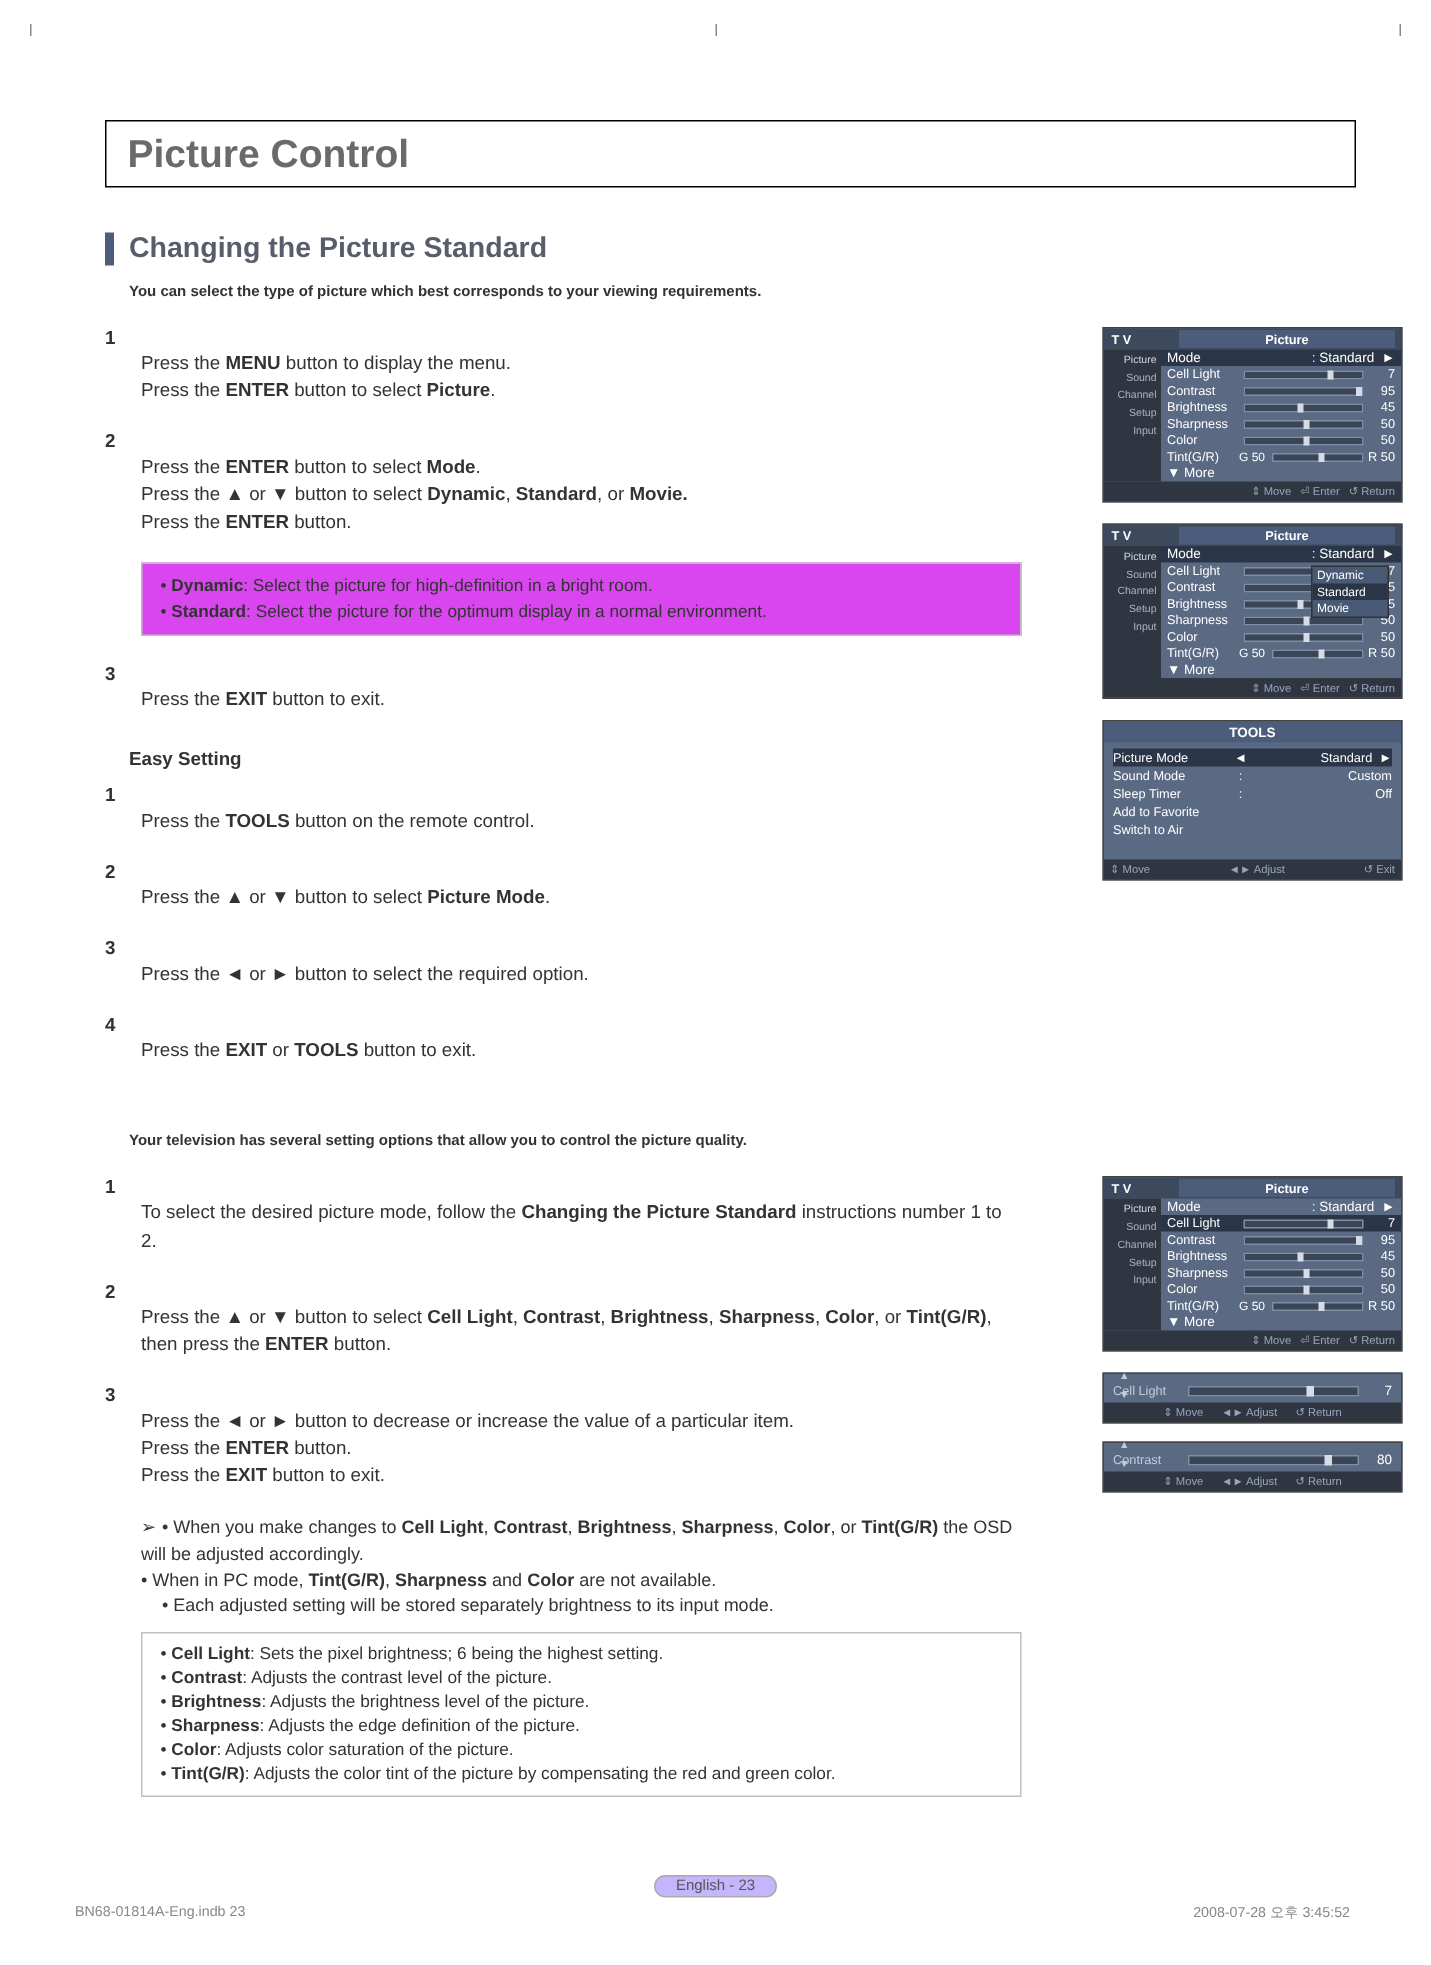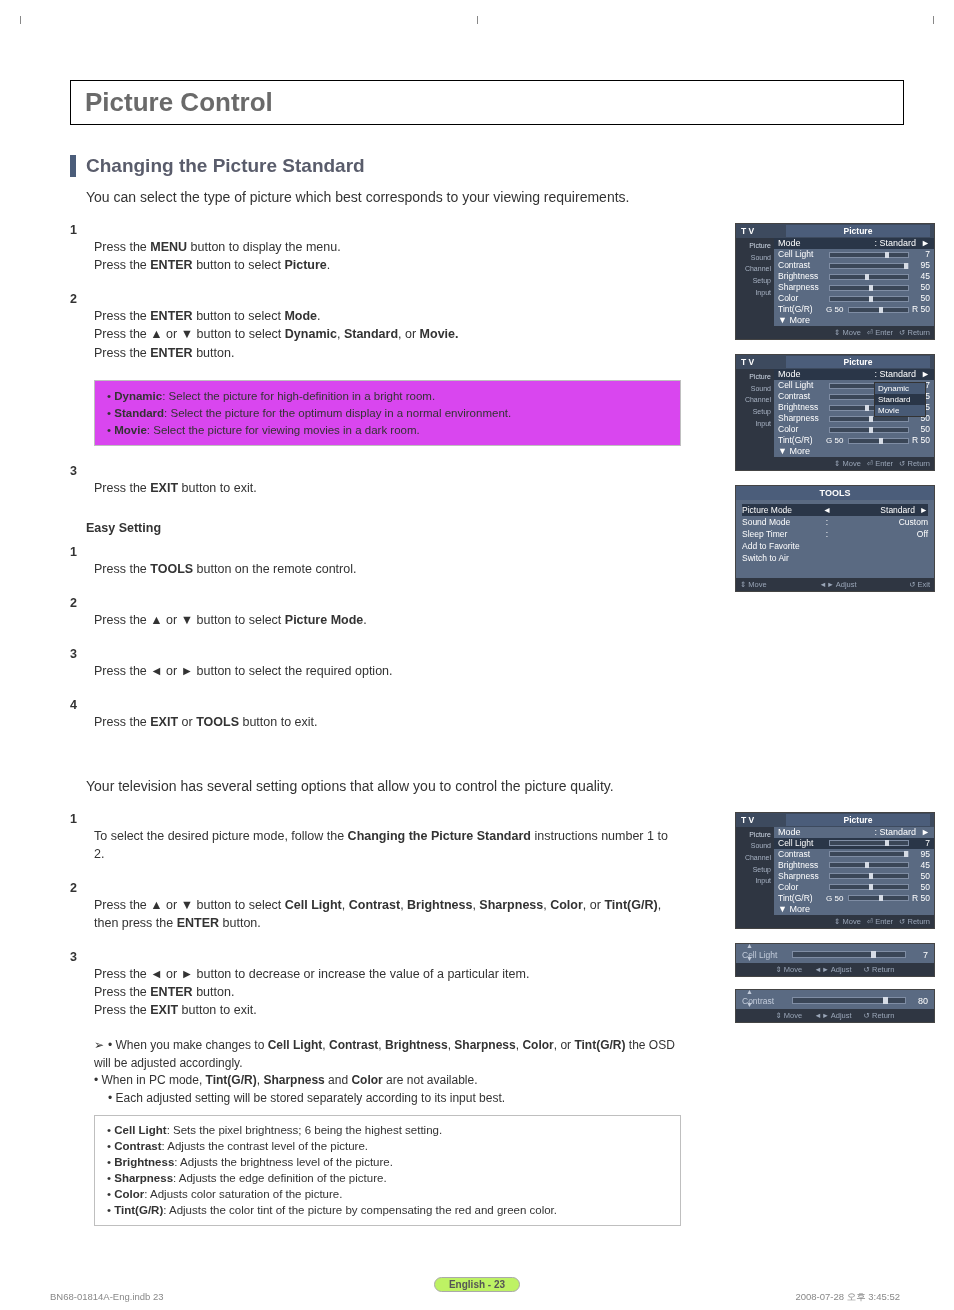--- a/index.html
+++ b/index.html
@@ -3,21 +3,21 @@
 <meta charset="utf-8">
 <style>
 body { margin:0; padding:0; font-family:Arial,Helvetica,sans-serif; font-size:13px; color:#333; background:#fff; }
 .page { width:954px; min-height:1310px; margin:0 auto; position:relative; padding:40px 50px 40px 50px; box-sizing:border-box; }
 .tick-marks { position:absolute; top:16px; left:0; right:0; display:flex; justify-content:space-between; padding:0 20px; color:#aaa; font-size:10px; }
 .tick { width:1px; height:8px; background:#888; }
 .main-title-box { border:1.5px solid #000; padding:6px 14px; margin:40px 0 30px 20px; }
 .main-title { font-size:26px; font-weight:bold; color:#6a6a6a; }
 .section { margin:0 0 28px 20px; }
 .section-heading { border-left:6px solid #4b5d7a; padding-left:10px; font-size:19px; font-weight:bold; color:#595c6b; margin-bottom:12px; }
-.section-intro { font-weight:normal; font-size:14px; margin:8px 0 18px 16px; }
+.section-intro { font-weight:bold; font-size:10px; margin:8px 0 18px 16px; }
 .content-row { display:flex; gap:18px; margin-left:0; }
 .left-col { flex:1; }
 .right-col { width:169px; flex-shrink:0;padding-left:36px; }
 ol.steps { list-style:none; padding:0; margin:0; }
 ol.steps > li { display:flex; margin-bottom:18px; }
 .step-num { width:24px; font-weight:bold; font-size:12.5px; flex-shrink:0; }
 .step-body { font-size:12.5px; line-height:1.45; flex:1;margin-top:15px; }
 .step-body b { font-weight:bold; }
 .info-box { border:1px solid #bfbfbf; background:#d946ef; padding:6px 12px; margin:8px 0 18px 24px; font-size:11.5px; line-height:1.4; }
 .info-box .bullet-line { margin:1px 0; }
@@ -58,21 +58,21 @@
 .slider-body { padding:6px 6px 3px 6px; display:flex; align-items:center; position:relative; }
 .slider-body .arrow-up { position:absolute; top:-2px; left:10px; font-size:7px; color:#c3ccdb; }
 .slider-body .arrow-down { position:absolute; bottom:1px; left:10px; font-size:7px; color:#c3ccdb; }
 .slider-lbl { width:50px; font-size:8.5px; color:#c3ccdb; }
 .slider-track { flex:1; height:5px; background:#3a4657; border:1px solid #7f8da4; position:relative; }
 .slider-track .knob { position:absolute; top:-1px; width:5px; height:7px; background:#d6dce6; }
 .slider-val { width:22px; text-align:right; font-size:9px; }
 .slider-footer { background:#2f3642; padding:2px 4px; font-size:7.5px; color:#9aa6b8; text-align:center; }
 .slider-footer span { margin:0 6px; }
 .page-footer-pill { text-align:center; margin-top:32px; }
-.pill { display:inline-block; background:#bef264; border:1px solid #aaa; border-radius:9px; padding:1px 14px; font-size:10px; font-weight:bold; color:#555; }
+.pill { display:inline-block; background:#c4b5fd; border:1px solid #aaa; border-radius:9px; padding:1px 14px; font-size:10px; font-weight:normal; color:#555; }
 .print-footer { position:absolute; bottom:28px; left:50px; right:54px; display:flex; justify-content:space-between; font-size:9.5px; color:#888; }
 .menu-wrap { position:relative; }
 .desc-box { border:1px solid #bfbfbf; background:#fff; padding:6px 12px; margin:8px 0 18px 24px; font-size:11.5px; line-height:1.4; }
 </style>
 </head>
 <body>
 
 <div class="page">
   <div class="tick-marks">
       <span class="tick"></span>
@@ -96,21 +96,20 @@
               <span class="step-body">Press the <b>MENU</b> button to display the menu.<br>Press the <b>ENTER</b> button to select <b>Picture</b>.</span>
             </li>
           <li>
               <span class="step-num">2</span>
               <span class="step-body">Press the <b>ENTER</b> button to select <b>Mode</b>.<br>Press the ▲ or ▼ button to select <b>Dynamic</b>, <b>Standard</b>, or <b>Movie.</b><br>Press the <b>ENTER</b> button.</span>
             </li>
         </ol>
         <div class="info-box">
           <div class="bullet-line">• <b>Dynamic</b><span>: Select the picture for high-definition in a bright room.</span></div>
           <div class="bullet-line">• <b>Standard</b><span>: Select the picture for the optimum display in a normal environment.</span></div>
-          <div class="bullet-line">• <b>Movie</b><span>: Select the picture for viewing movies in a dark room.</span></div>
         </div>
         <ol class="steps">
           <li>
               <span class="step-num">3</span>
               <span class="step-body">Press the <b>EXIT</b> button to exit.</span>
             </li>
         </ol>
 
         <div class="sub-heading">Easy Setting</div>
         <ol class="steps">
@@ -334,21 +333,21 @@
               <span class="step-body">Press the ▲ or ▼ button to select <b>Cell Light</b>, <b>Contrast</b>, <b>Brightness</b>, <b>Sharpness</b>, <b>Color</b>, or <b>Tint(G/R)</b>, then press the <b>ENTER</b> button.</span>
             </li>
           <li>
               <span class="step-num">3</span>
               <span class="step-body">Press the ◄ or ► button to decrease or increase the value of a particular item.<br>Press the <b>ENTER</b> button.<br>Press the <b>EXIT</b> button to exit.</span>
             </li>
         </ol>
         <div class="note-block">
           <div><span class="note-arrow">➢</span>• <span>When you make changes to <b>Cell Light</b>, <b>Contrast</b>, <b>Brightness</b>, <b>Sharpness</b>, <b>Color</b>, or <b>Tint(G/R)</b> the OSD will be adjusted accordingly.</span></div>
           <div style="">• <span>When in PC mode, <b>Tint(G/R)</b>, <b>Sharpness</b> and <b>Color</b> are not available.</span></div>
-          <div style="margin-left:14px">• <span>Each adjusted setting will be stored separately according to its input best.</span></div>
+          <div style="margin-left:14px">• <span>Each adjusted setting will be stored separately brightness to its input mode.</span></div>
         </div>
         <div class="desc-box" style="background:#fff;">
           <div>• <b>Cell Light</b><span>: Sets the pixel brightness; 6 being the highest setting.</span></div>
           <div>• <b>Contrast</b><span>: Adjusts the contrast level of the picture.</span></div>
           <div>• <b>Brightness</b><span>: Adjusts the brightness level of the picture.</span></div>
           <div>• <b>Sharpness</b><span>: Adjusts the edge definition of the picture.</span></div>
           <div>• <b>Color</b><span>: Adjusts color saturation of the picture.</span></div>
           <div>• <b>Tint(G/R)</b><span>: Adjusts the color tint of the picture by compensating the red and green color.</span></div>
         </div>
       </div>

